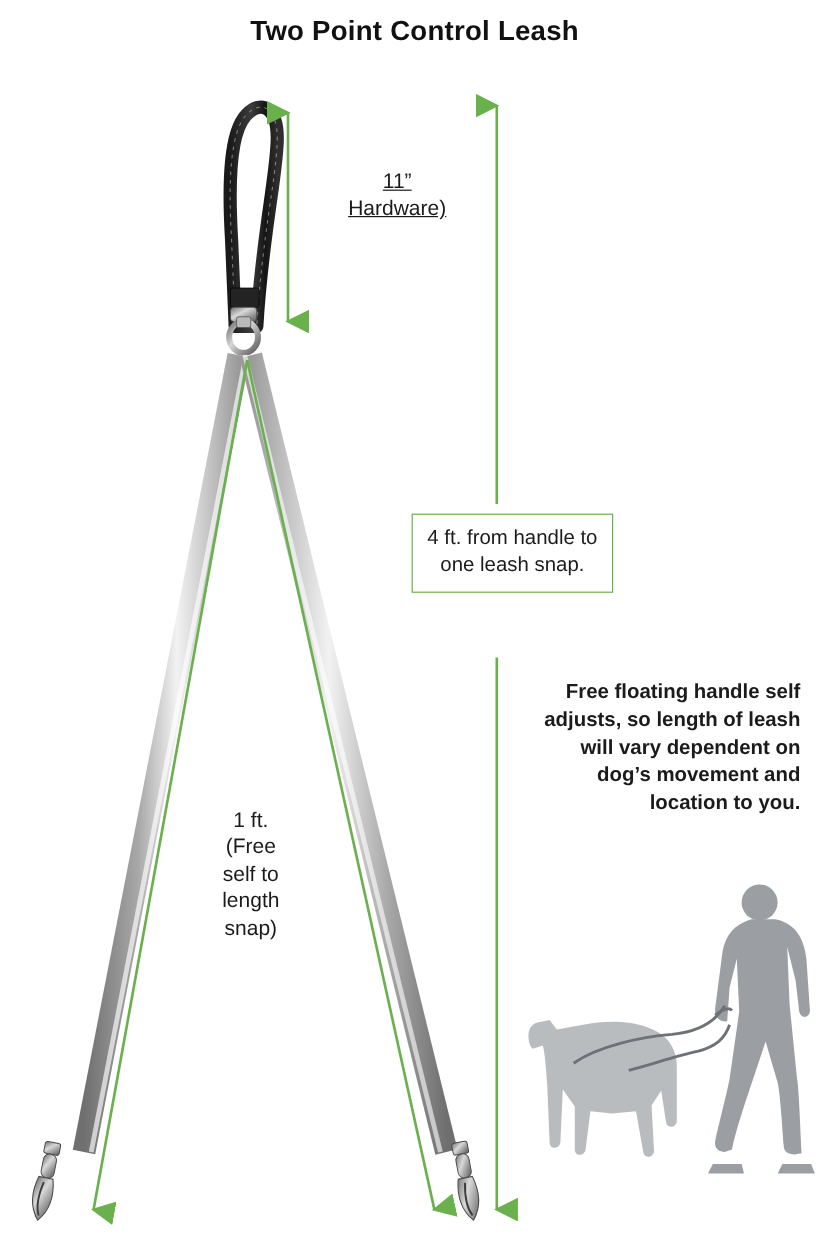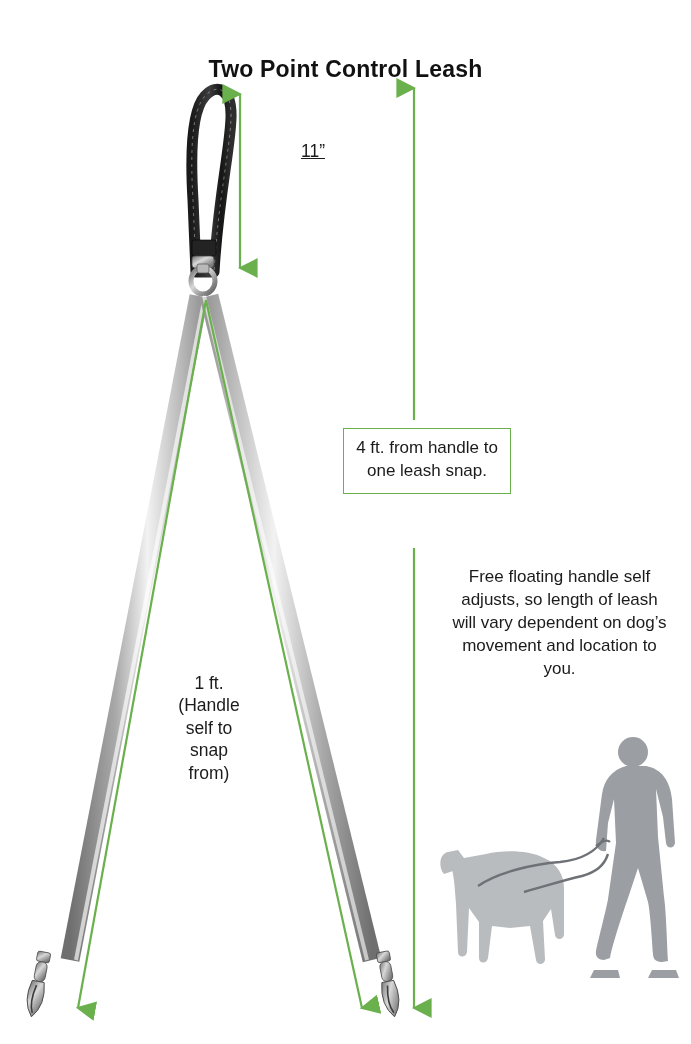--- a/index.html
+++ b/index.html
@@ -21,39 +21,38 @@
   #title {
     position: absolute;
     top: 12px;
     left: 0;
     width: 691px;
     text-align: center;
     font-size: 23px;
     font-weight: bold;
     letter-spacing: 0.2px;
     color: #111111;
-    margin-top: 44px;
   }
   .svg-layer {
     position: absolute;
     top: 0;
     left: 0;
     width: 691px;
     height: 1044px;
   }
   .anno {
     position: absolute;
     font-size: 17.5px;
     line-height: 1.28;
     color: #1b1b1b;
     text-align: center;
   }
   #anno-handle {
     top: 140px;
-    left: 239px;
+    left: 257px;
     width: 148px;
     text-decoration: underline;
   }
   #anno-leash {
     top: 672px;
     left: 150px;
     width: 118px;
   }
   #anno-fourft {
     top: 428px;
@@ -66,21 +65,22 @@
     text-align: center;
     font-size: 17px;
     line-height: 1.35;
   }
   #anno-free {
     top: 566px;
     left: 452px;
     width: 215px;
     font-size: 17px;
     line-height: 1.35;
-    text-align: center;
+    text-align: right;
+    font-weight: bold;
   }
 </style>
 </head>
 <body>
 
 <div id="page">
 
   <div id="title">Two Point Control Leash</div>
 
   <svg class="svg-layer" viewBox="0 0 691 1044" xmlns="http://www.w3.org/2000/svg">
@@ -181,27 +181,28 @@
 
     <g fill="none" stroke="#6e7276" stroke-width="2.4">
       <path d="M478,886 c20,-14 56,-22 82,-24 c20,-2 36,-10 44,-24"></path>
       <path d="M524,892 c22,-6 40,-12 58,-16 c14,-4 22,-10 26,-22"></path>
       <path d="M596,846 q10,-8 14,-4"></path>
     </g>
   </svg>
 
   <div class="anno" id="anno-handle">
     <div>11”</div>
+    <div>Hardware)</div>
   </div>
 
   <div class="anno" id="anno-leash">
     <div>1 ft.</div>
-    <div>(Handle</div>
+    <div>(Free</div>
     <div>self to</div>
-    <div>snap</div>
-    <div>from)</div>
+    <div>length</div>
+    <div>snap)</div>
   </div>
 
   <div class="anno" id="anno-fourft">4 ft. from handle to one leash snap.</div>
 
   <div class="anno" id="anno-free">Free floating handle self adjusts, so length of leash will vary dependent on dog’s movement and location to you.</div>
 
 </div>
 
 </body></html>

